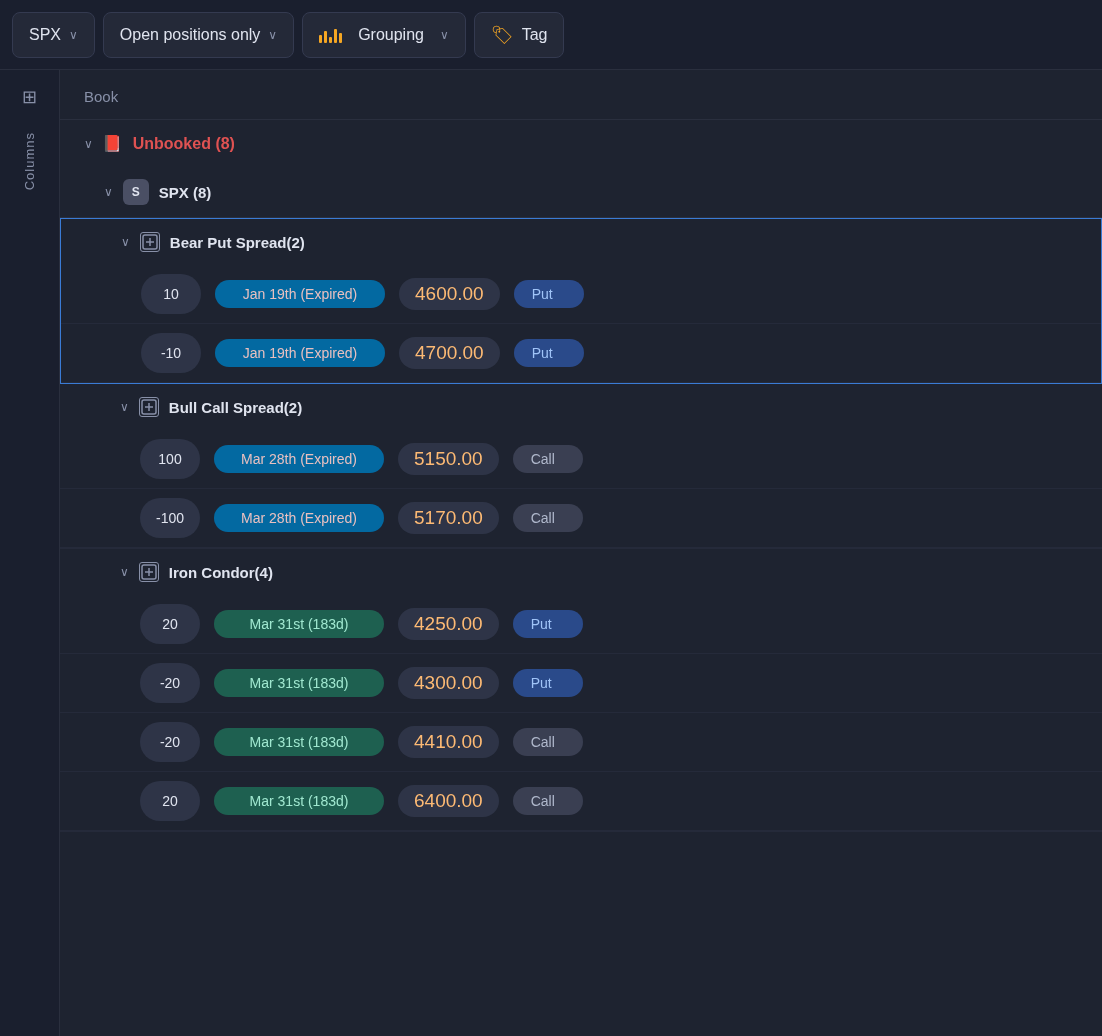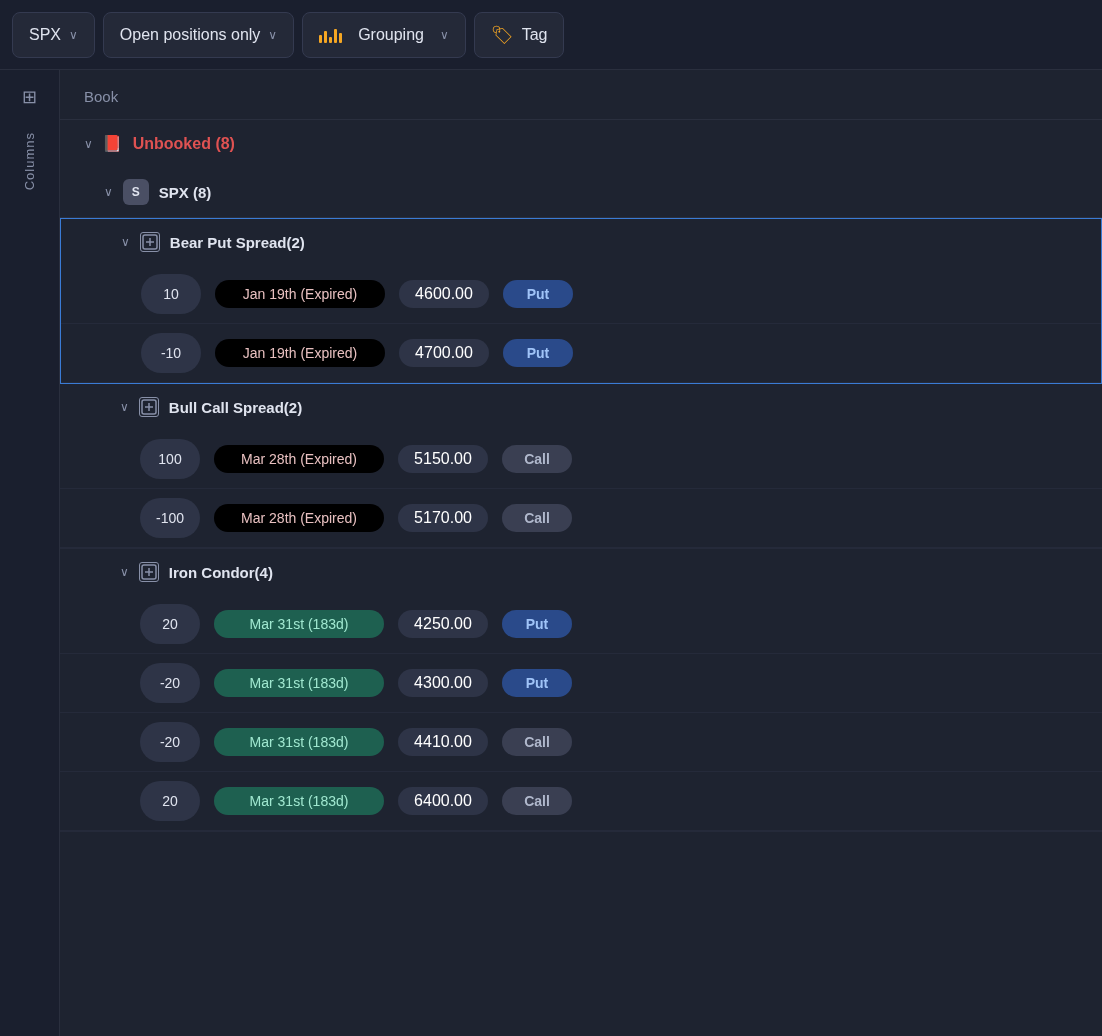--- a/index.html
+++ b/index.html
@@ -230,46 +230,46 @@
     .date-badge {
       border-radius: 20px;
       padding: 6px 18px;
       font-size: 14px;
       font-weight: 500;
       min-width: 170px;
       text-align: center;
     }
 
     .date-expired {
-      background: #000000;
+      background: #0369a1;
       color: #e8c0c0;
     }
 
     .date-active {
       background: #1e6050;
       color: #a0e8d0;
     }
 
     .strike-badge {
       background: #2e3447;
       border-radius: 20px;
       padding: 5px 16px;
-      font-size: 16px;
-      color: #ffffff;
+      font-size: 19px;
+      color: #fdba74;
       min-width: 90px;
       text-align: center;
     }
 
     .type-badge {
       border-radius: 20px;
       padding: 6px 18px;
       font-size: 14px;
-      font-weight: 700;
+      font-weight: 400;
       min-width: 70px;
-      text-align: center;
+      text-align: left;
     }
 
     .type-put {
       background: #2a4a8a;
       color: #a0c4f8;
     }
 
     .type-call {
       background: #3a3f52;
       color: #b0b8cc;

